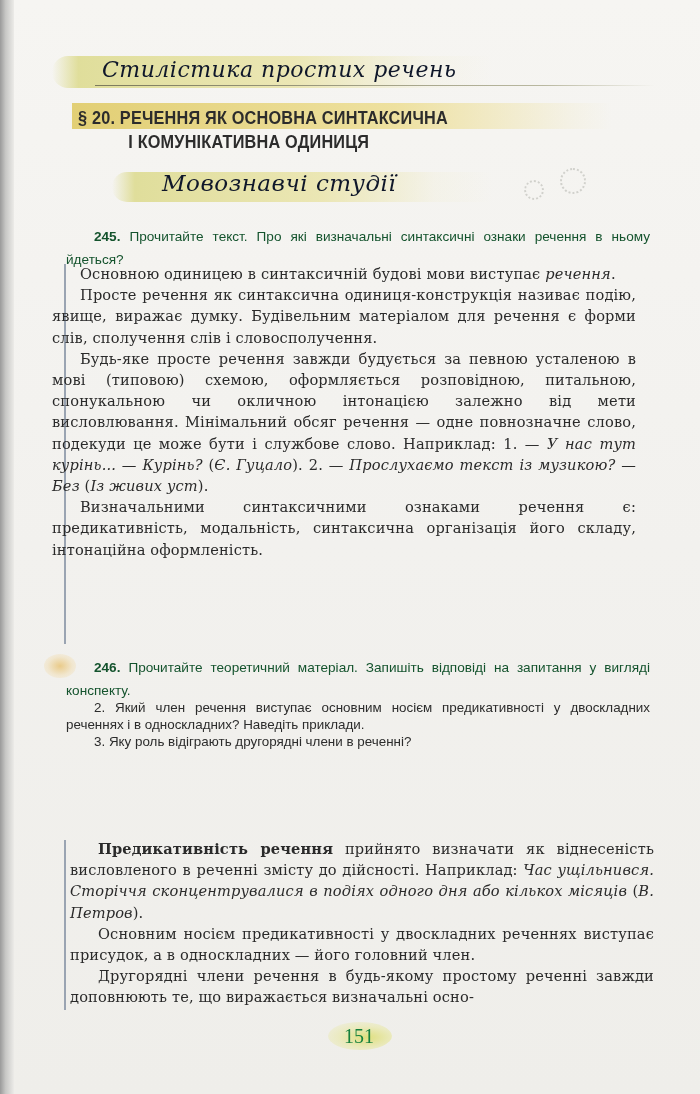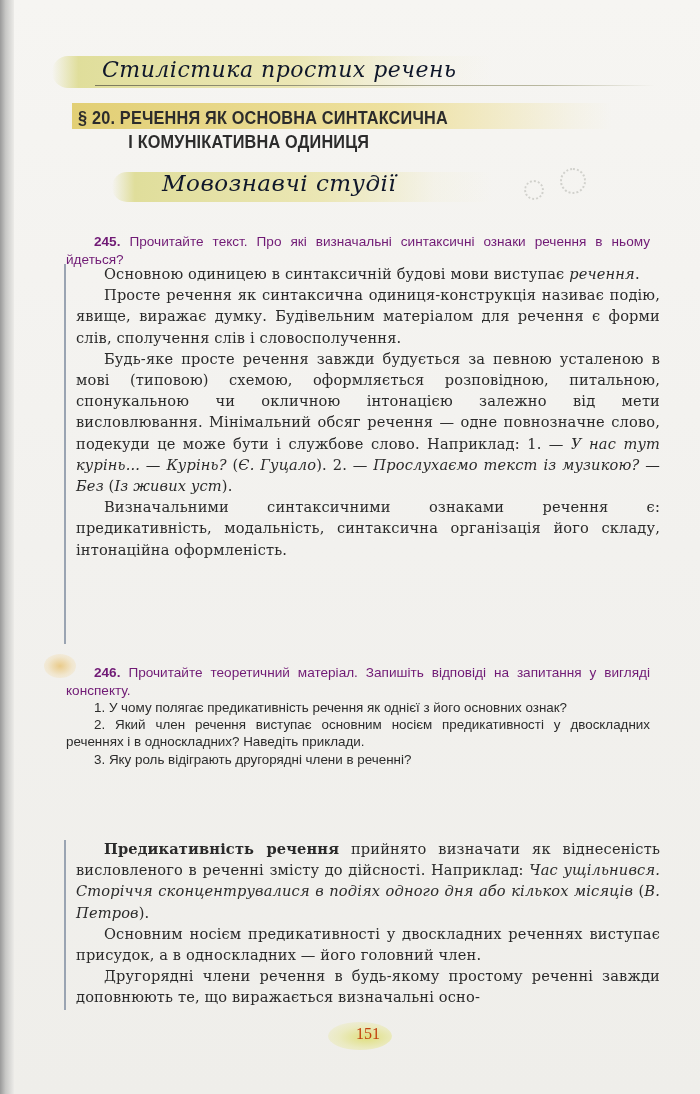--- a/index.html
+++ b/index.html
@@ -47,28 +47,28 @@
   .section-title .line2 { display: block; padding-left: 54px; }
 
   .flower-icon {
     position: absolute; width: 26px; height: 26px; border-radius: 50%;
     border: 2px dotted #c9c9c4; opacity: 0.8;
   }
 
   
   .task {
     position: absolute; left: 66px; width: 584px;
-    font-family: "Liberation Sans", sans-serif; font-size: 13.6px; line-height: 18px;
-    color: #701a75; text-align: justify; margin-top: 8px;
+    font-family: "Liberation Sans", sans-serif; font-size: 13.6px; line-height: 23px;
+    color: #14532d; text-align: justify;
   }
   .task .num { font-weight: bold; }
 
   
   .body-block {
-    position: absolute; left: 76px; width: 584px;
+    position: absolute; left: 52px; width: 584px;
     font-family: "DejaVu Serif", serif; font-size: 14.6px; line-height: 21.2px;
     color: #2a2a2a; text-align: justify; letter-spacing: 0.15px;
   }
   .body-block p { text-indent: 28px; }
   .body-block b { font-weight: bold; }
   .body-block i { font-style: italic; }
 
   .side-rule {
     position: absolute; width: 2px; background: #9aa4b2;
   }
@@ -83,22 +83,22 @@
   .bullet-blob {
     position: absolute; left: 44px; top: 654px; width: 32px; height: 24px; border-radius: 50%;
     background: radial-gradient(ellipse at center, rgba(232,196,120,0.85) 0%, rgba(240,215,160,0.4) 55%, rgba(240,230,200,0) 100%);
   }
 
   .page-num-blob {
     position: absolute; left: 328px; top: 1022px; width: 64px; height: 28px; border-radius: 50%;
     background: radial-gradient(ellipse at 60% 55%, rgba(222,222,120,0.95) 0%, rgba(230,230,150,0.5) 50%, rgba(240,240,200,0) 100%);
   }
   .page-number {
-    position: absolute; left: 356px; top: 1025px; font-family: "Liberation Serif", serif;
-    font-size: 16px; color: #c2410c;
+    position: absolute; left: 344px; top: 1025px; font-family: "Liberation Serif", serif;
+    font-size: 20px; color: #15803d;
   }
 </style>
 </head>
 <body>
 
 <div class="page-edge"></div>
 <div class="page"></div>
 
 <div class="script-banner" style="left:52px; top:56px; width:440px;"></div>
 <div class="banner-rule" style="left:95px; top:85px; width:560px; background:linear-gradient(to right,#7c7a5c,#b9b8a0 80%,rgba(200,200,190,0));"></div>
@@ -134,28 +134,27 @@
   <p>Визначальними синтаксичними ознаками речення є: предикативність, модальність, синтаксична організація його складу, інтонаційна оформленість.</p>
 </div>
 
 <div class="bullet-blob"></div>
 <div class="task" style="top:656px;">
   <span style="padding-left:28px;"></span><span class="num">246.</span>
   <span>Прочитайте теоретичний матеріал. Запишіть відповіді на запитання у вигляді конспекту.</span>
 </div>
 
 <div class="q-list" style="top:699px;">
-  <p>1. У чому полягає предикативність речення як однієї з його основних ознак?</p>
   <p>2. Який член речення виступає основним носієм предикативності у двоскладних реченнях і в односкладних? Наведіть приклади.</p>
   <p>3. Яку роль відіграють другорядні члени в реченні?</p>
 </div>
 
 <div class="side-rule" style="left:64px; top:840px; height:170px;"></div>
 
-<div class="body-block" style="top:838px;">
+<div class="body-block" style="top:838px;margin-left:18px;">
   <p>
     <b>Предикативність речення</b><span> прийнято визначати як віднесеність висловленого в реченні змісту до дійсності. Наприклад: </span><i>Час ущільнився. Сторіччя сконцентрувалися в подіях одного дня або кількох місяців</i><span> (</span><i>В. Петров</i><span>).</span>
   </p>
   <p>Основним носієм предикативності у двоскладних реченнях виступає присудок, а в односкладних — його головний член.</p>
   <p>Другорядні члени речення в будь-якому простому реченні завжди доповнюють те, що виражається визначальні осно-</p>
 </div>
 
 <div class="page-num-blob"></div>
 <div class="page-number">151</div>
 

